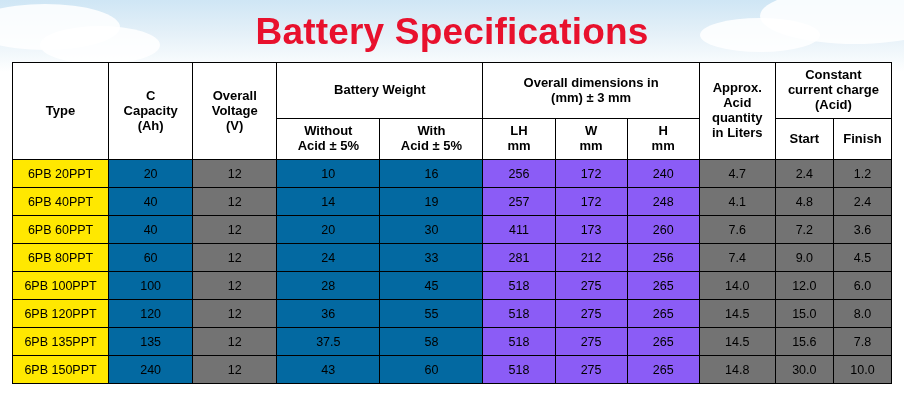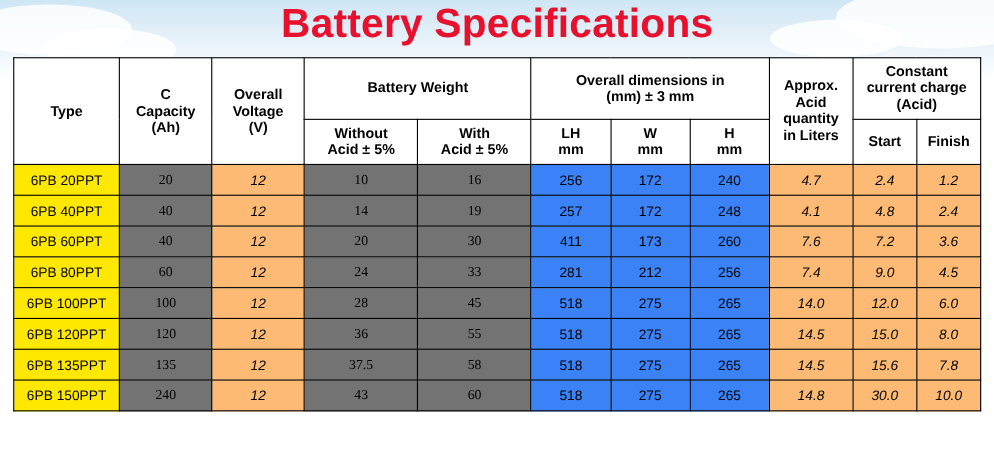--- a/index.html
+++ b/index.html
@@ -36,20 +36,21 @@
     width: 904px;
     height: 411px;
     box-sizing: border-box;
   }
   .title {
     text-align: center;
     color: #e8112d;
     font-size: 37px;
     font-weight: bold;
     letter-spacing: 0.2px;
+    padding-top: 10px;
     padding-bottom: 8px;
     line-height: 1.2;
     font-family: "Liberation Sans", sans-serif;
   }
   .table-wrap {
     padding: 0 12px;
     box-sizing: border-box;
   }
   table.spec {
     border-collapse: collapse;
@@ -81,23 +82,23 @@
   }
   
   .c-type {
     background: #ffe800;
     color: #c00000;
     font-weight: normal;
     font-size: 12px;
     text-align: left;
     padding-left: 6px;
   }
-  .c-pink { background: #737373; font-family: Liberation Serif, serif; }
-  .c-white { background: #fdba74; font-style: italic; }
-  .c-green { background: #3b82f6; }
+  .c-pink { background: #0369a1; }
+  .c-white { background: #737373; }
+  .c-green { background: #8b5cf6; }
   
   col.w-type { width: 96px; }
   col.w-cap { width: 84px; }
   col.w-volt { width: 84px; }
   col.w-wo { width: 103px; }
   col.w-with { width: 103px; }
   col.w-lh { width: 72px; }
   col.w-w { width: 72px; }
   col.w-h { width: 72px; }
   col.w-acid { width: 76px; }

